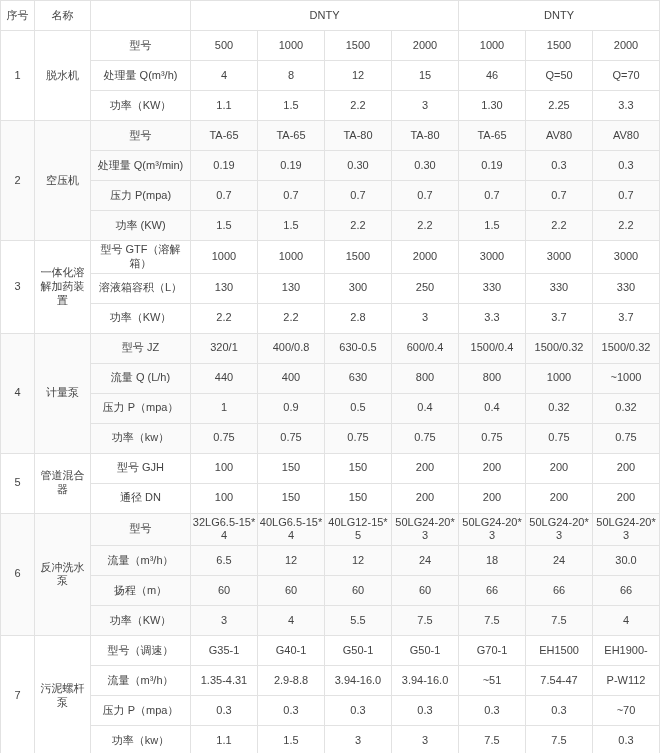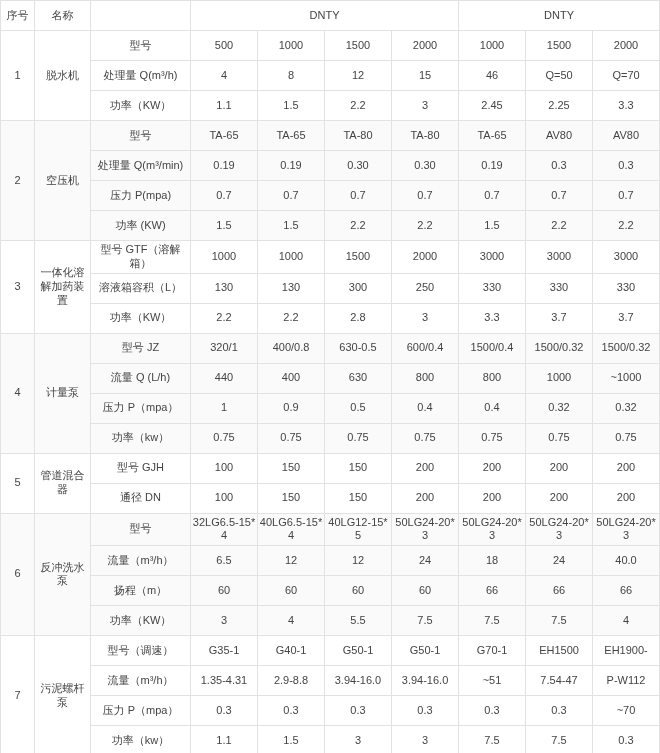--- a/index.html
+++ b/index.html
@@ -97,21 +97,21 @@
         <td>46</td>
         <td>Q=50</td>
         <td>Q=70</td>
       </tr>
       <tr class="rowh grp-even">
         <td class="item-cell">功率（KW）</td>
         <td>1.1</td>
         <td>1.5</td>
         <td>2.2</td>
         <td>3</td>
-        <td>2.45</td>
+        <td>1.30</td>
         <td>2.25</td>
         <td>3.3</td>
       </tr>
       <tr class="rowh grp-odd">
         <td class="seq-cell" rowspan="4">2</td>
         <td class="name-cell" rowspan="4">空压机</td>
         <td class="item-cell">型号</td>
         <td>TA-65</td>
         <td>TA-65</td>
         <td>TA-80</td>
@@ -259,21 +259,21 @@
         <td>50LG24-20*3</td>
       </tr>
       <tr class="rowh grp-odd">
         <td class="item-cell">流量（m³/h）</td>
         <td>6.5</td>
         <td>12</td>
         <td>12</td>
         <td>24</td>
         <td>18</td>
         <td>24</td>
-        <td>40.0</td>
+        <td>30.0</td>
       </tr>
       <tr class="rowh grp-odd">
         <td class="item-cell">扬程（m）</td>
         <td>60</td>
         <td>60</td>
         <td>60</td>
         <td>60</td>
         <td>66</td>
         <td>66</td>
         <td>66</td>

